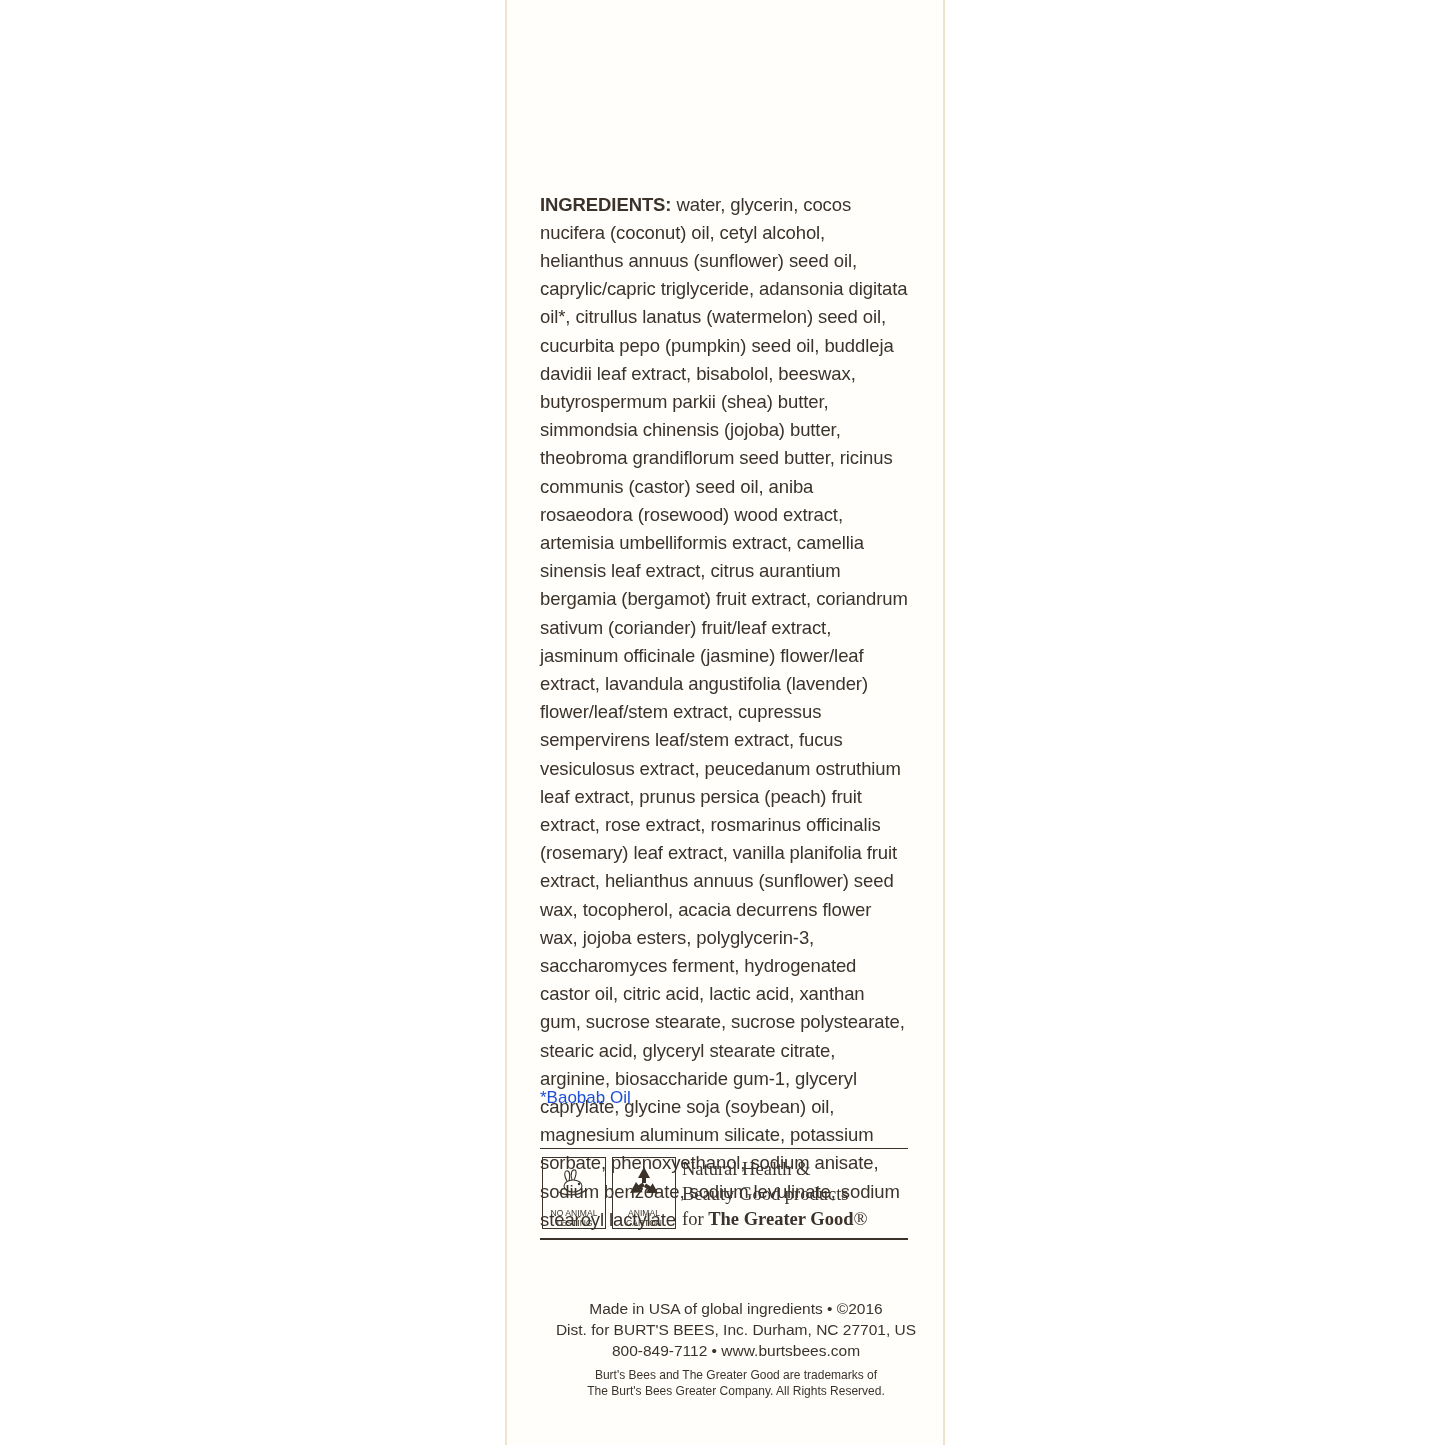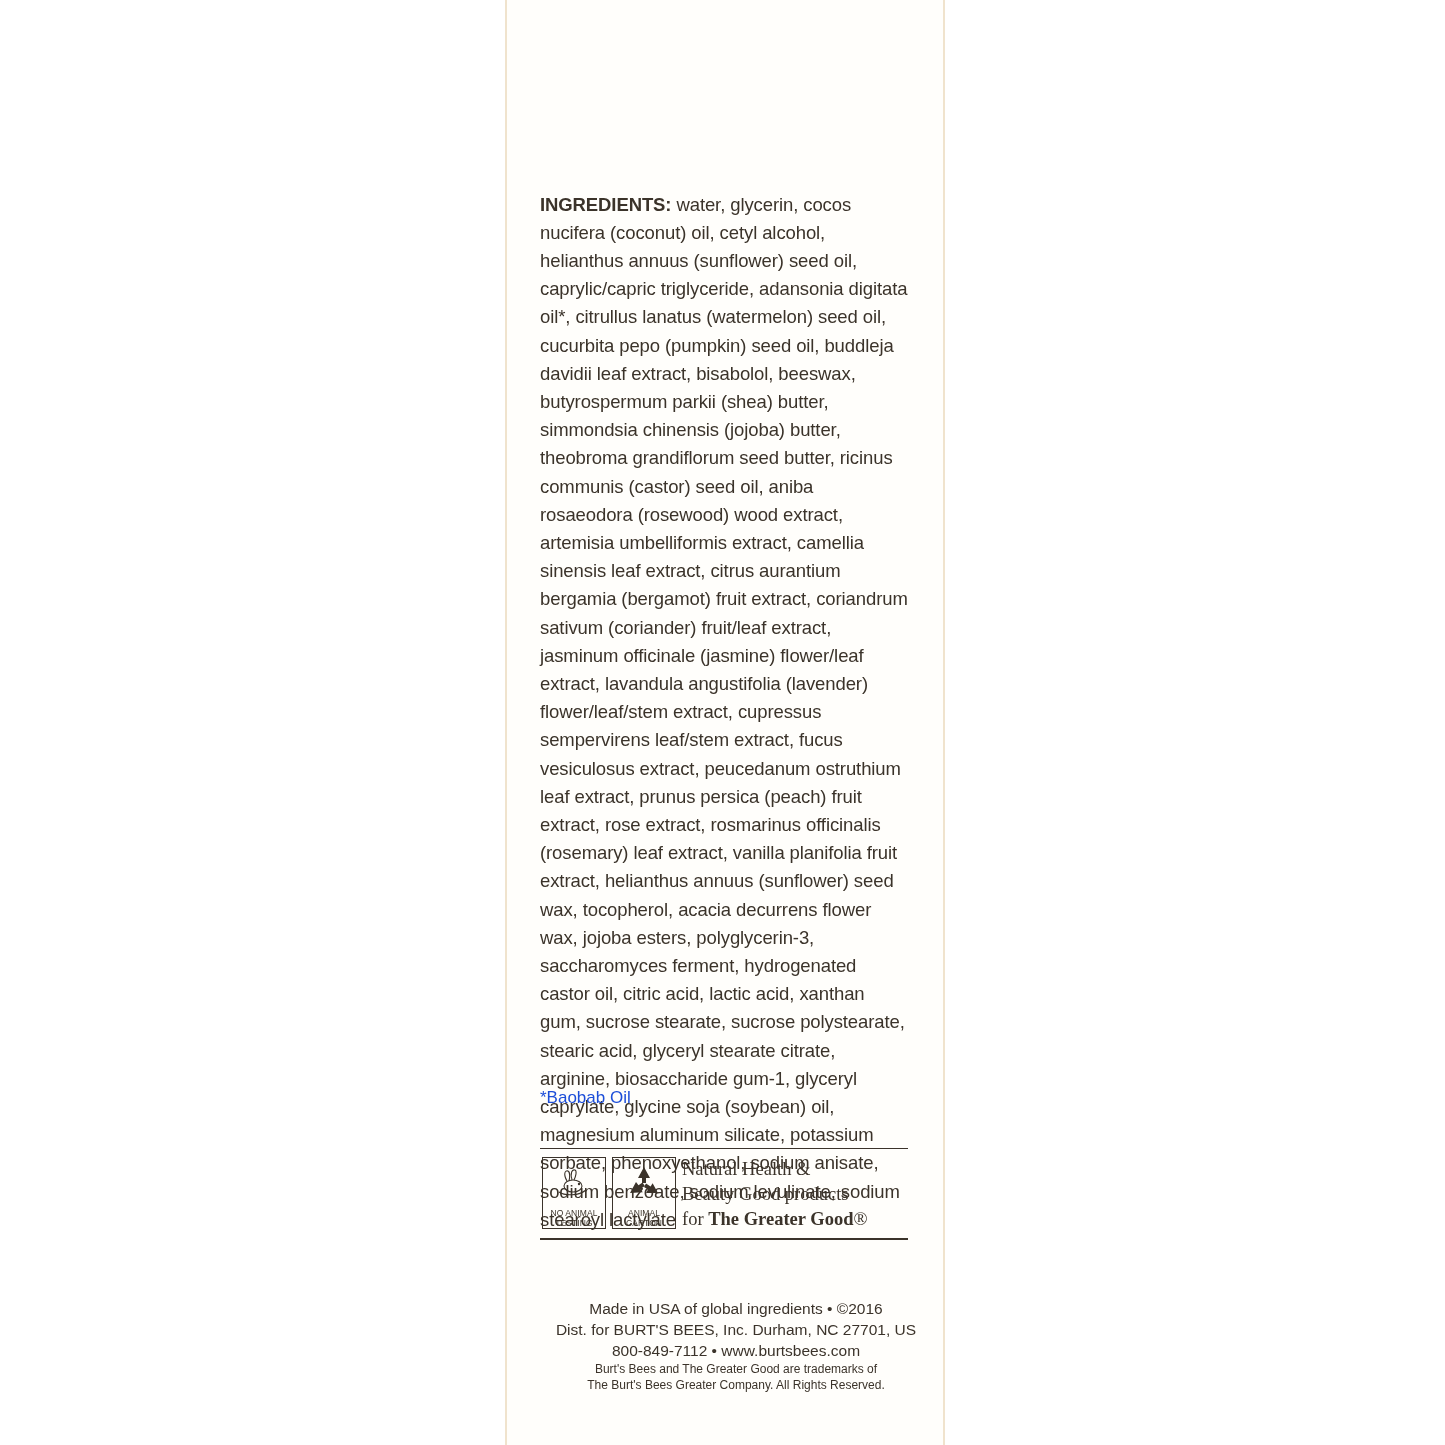--- a/index.html
+++ b/index.html
@@ -136,20 +136,21 @@
     color: #3b332a;
   }
   .made-line {
     font-size: 15.5px;
     line-height: 21px;
   }
   .made-line .b { font-weight: normal; }
   .tm-line {
     font-size: 12px;
     line-height: 16px;
+    margin-top: 6px;
   }
 </style>
 </head>
 <body>
 
 <div class="panel"></div>
 
 <div class="content">
 
   <p class="ingredients"><b>INGREDIENTS:</b><span> water, glycerin, cocos nucifera (coconut) oil, cetyl alcohol, helianthus annuus (sunflower) seed oil, caprylic/capric triglyceride, adansonia digitata oil*, citrullus lanatus (watermelon) seed oil, cucurbita pepo (pumpkin) seed oil, buddleja davidii leaf extract, bisabolol, beeswax, butyrospermum parkii (shea) butter, simmondsia chinensis (jojoba) butter, theobroma grandiflorum seed butter, ricinus communis (castor) seed oil, aniba rosaeodora (rosewood) wood extract, artemisia umbelliformis extract, camellia sinensis leaf extract, citrus aurantium bergamia (bergamot) fruit extract, coriandrum sativum (coriander) fruit/leaf extract, jasminum officinale (jasmine) flower/leaf extract, lavandula angustifolia (lavender) flower/leaf/stem extract, cupressus sempervirens leaf/stem extract, fucus vesiculosus extract, peucedanum ostruthium leaf extract, prunus persica (peach) fruit extract, rose extract, rosmarinus officinalis (rosemary) leaf extract, vanilla planifolia fruit extract, helianthus annuus (sunflower) seed wax, tocopherol, acacia decurrens flower wax, jojoba esters, polyglycerin-3, saccharomyces ferment, hydrogenated castor oil, citric acid, lactic acid, xanthan gum, sucrose stearate, sucrose polystearate, stearic acid, glyceryl stearate citrate, arginine, biosaccharide gum-1, glyceryl caprylate, glycine soja (soybean) oil, magnesium aluminum silicate, potassium sorbate, phenoxyethanol, sodium anisate, sodium benzoate, sodium levulinate, sodium stearoyl lactylate</span></p>

